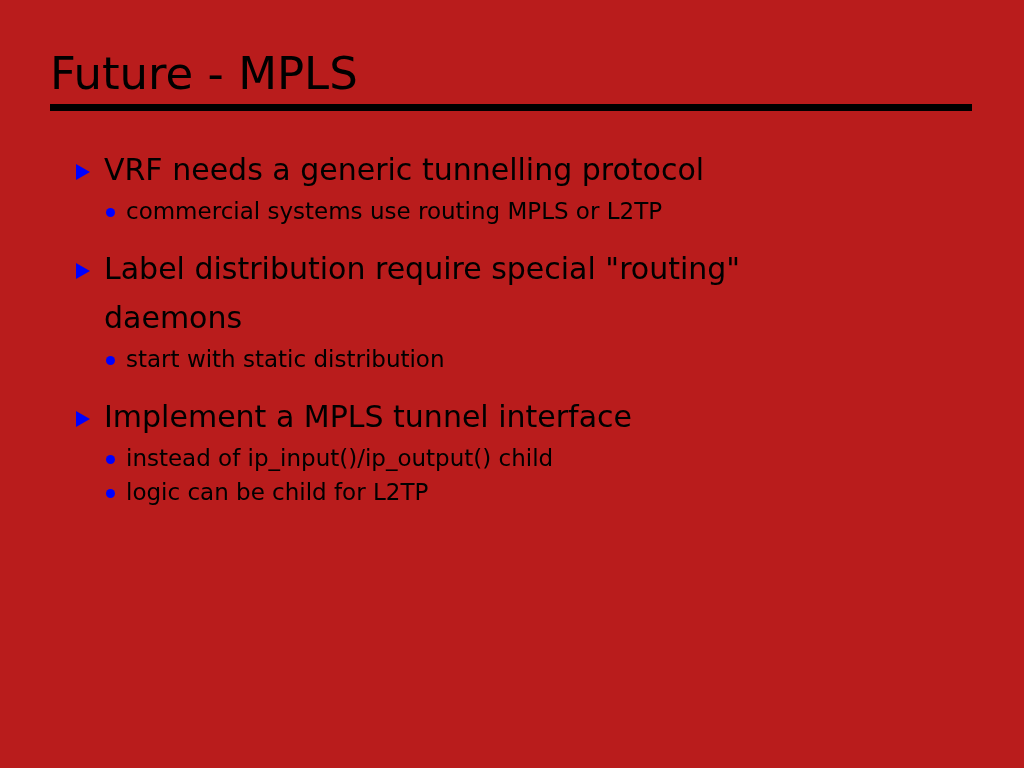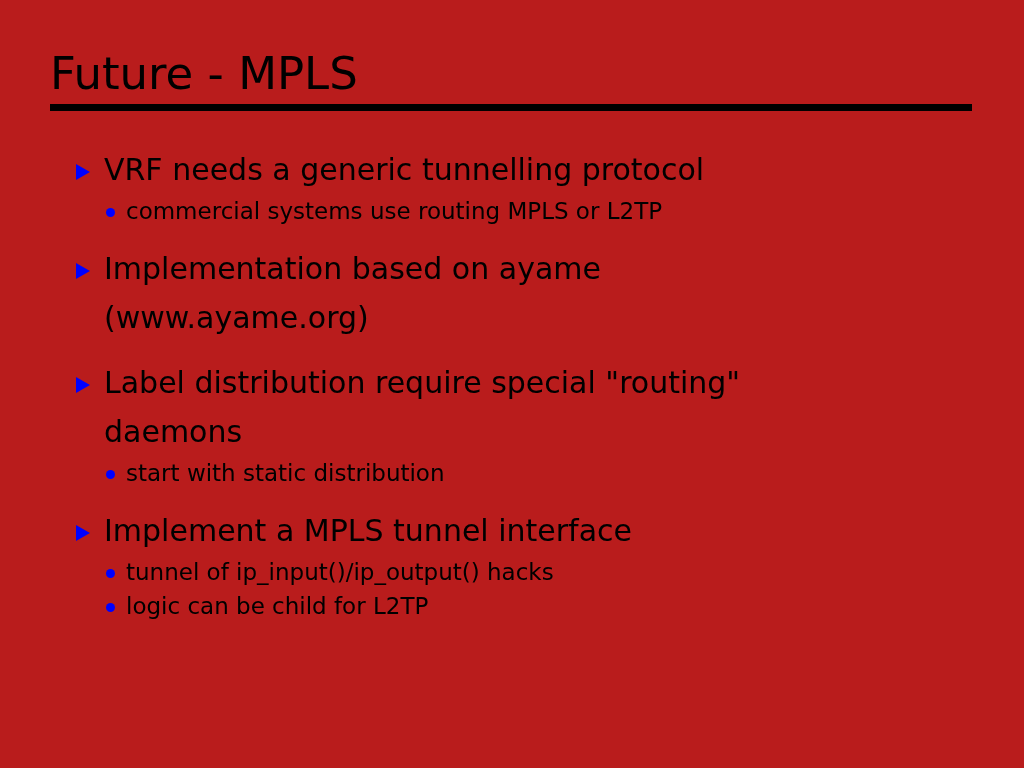--- a/index.html
+++ b/index.html
@@ -115,26 +115,20 @@
         <span>VRF needs a generic tunnelling protocol</span>
       </div>
       <div class="sub-list">
         <div class="l2">
           <span class="marker"></span>
           <span>commercial systems use routing MPLS or L2TP</span>
         </div>
       </div>
     </div>
 
-    <div class="group">
-      <div class="l1">
-        <span class="marker"></span>
-        <span>Implementation based on ayame (www.ayame.org)</span>
-      </div>
-    </div>
 
     <div class="group">
       <div class="l1">
         <span class="marker"></span>
         <span>Label distribution require special "routing" daemons</span>
       </div>
       <div class="sub-list">
         <div class="l2">
           <span class="marker"></span>
           <span>start with static distribution</span>
@@ -143,21 +137,21 @@
     </div>
 
     <div class="group">
       <div class="l1">
         <span class="marker"></span>
         <span>Implement a MPLS tunnel interface</span>
       </div>
       <div class="sub-list">
         <div class="l2">
           <span class="marker"></span>
-          <span>tunnel of ip_input()/ip_output() hacks</span>
+          <span>instead of ip_input()/ip_output() child</span>
         </div>
         <div class="l2">
           <span class="marker"></span>
           <span>logic can be child for L2TP</span>
         </div>
       </div>
     </div>
 
   </div>
 </div>

